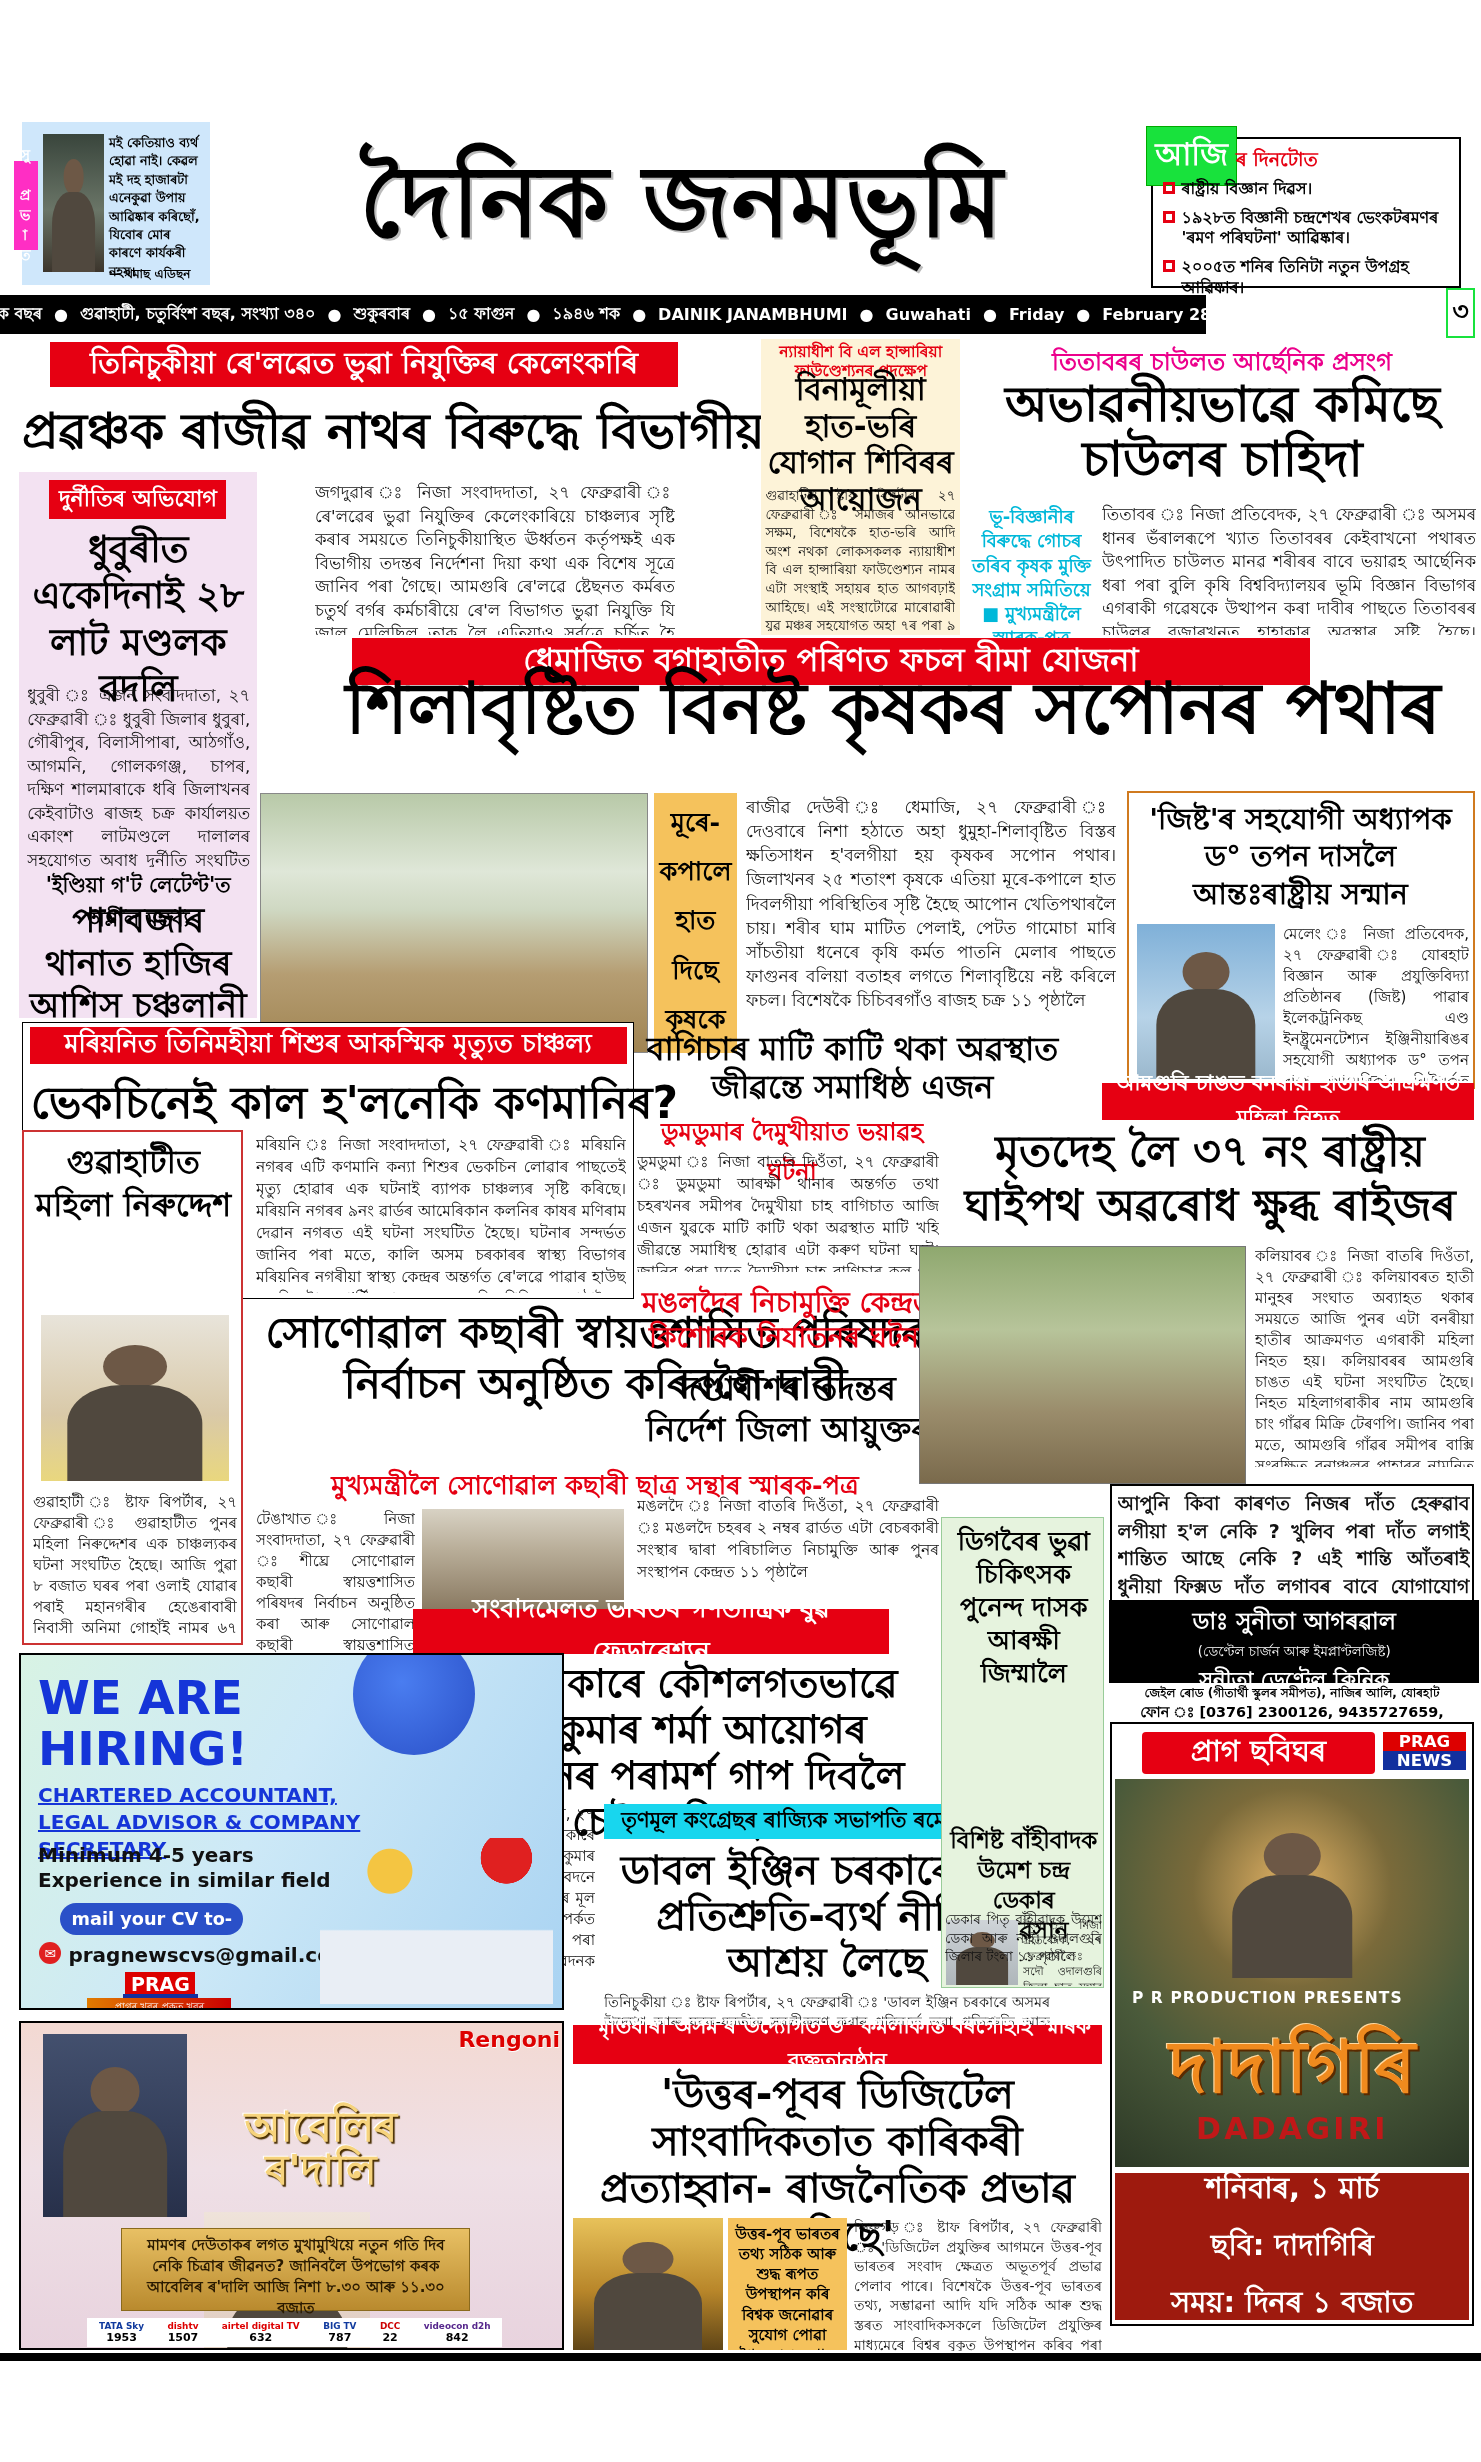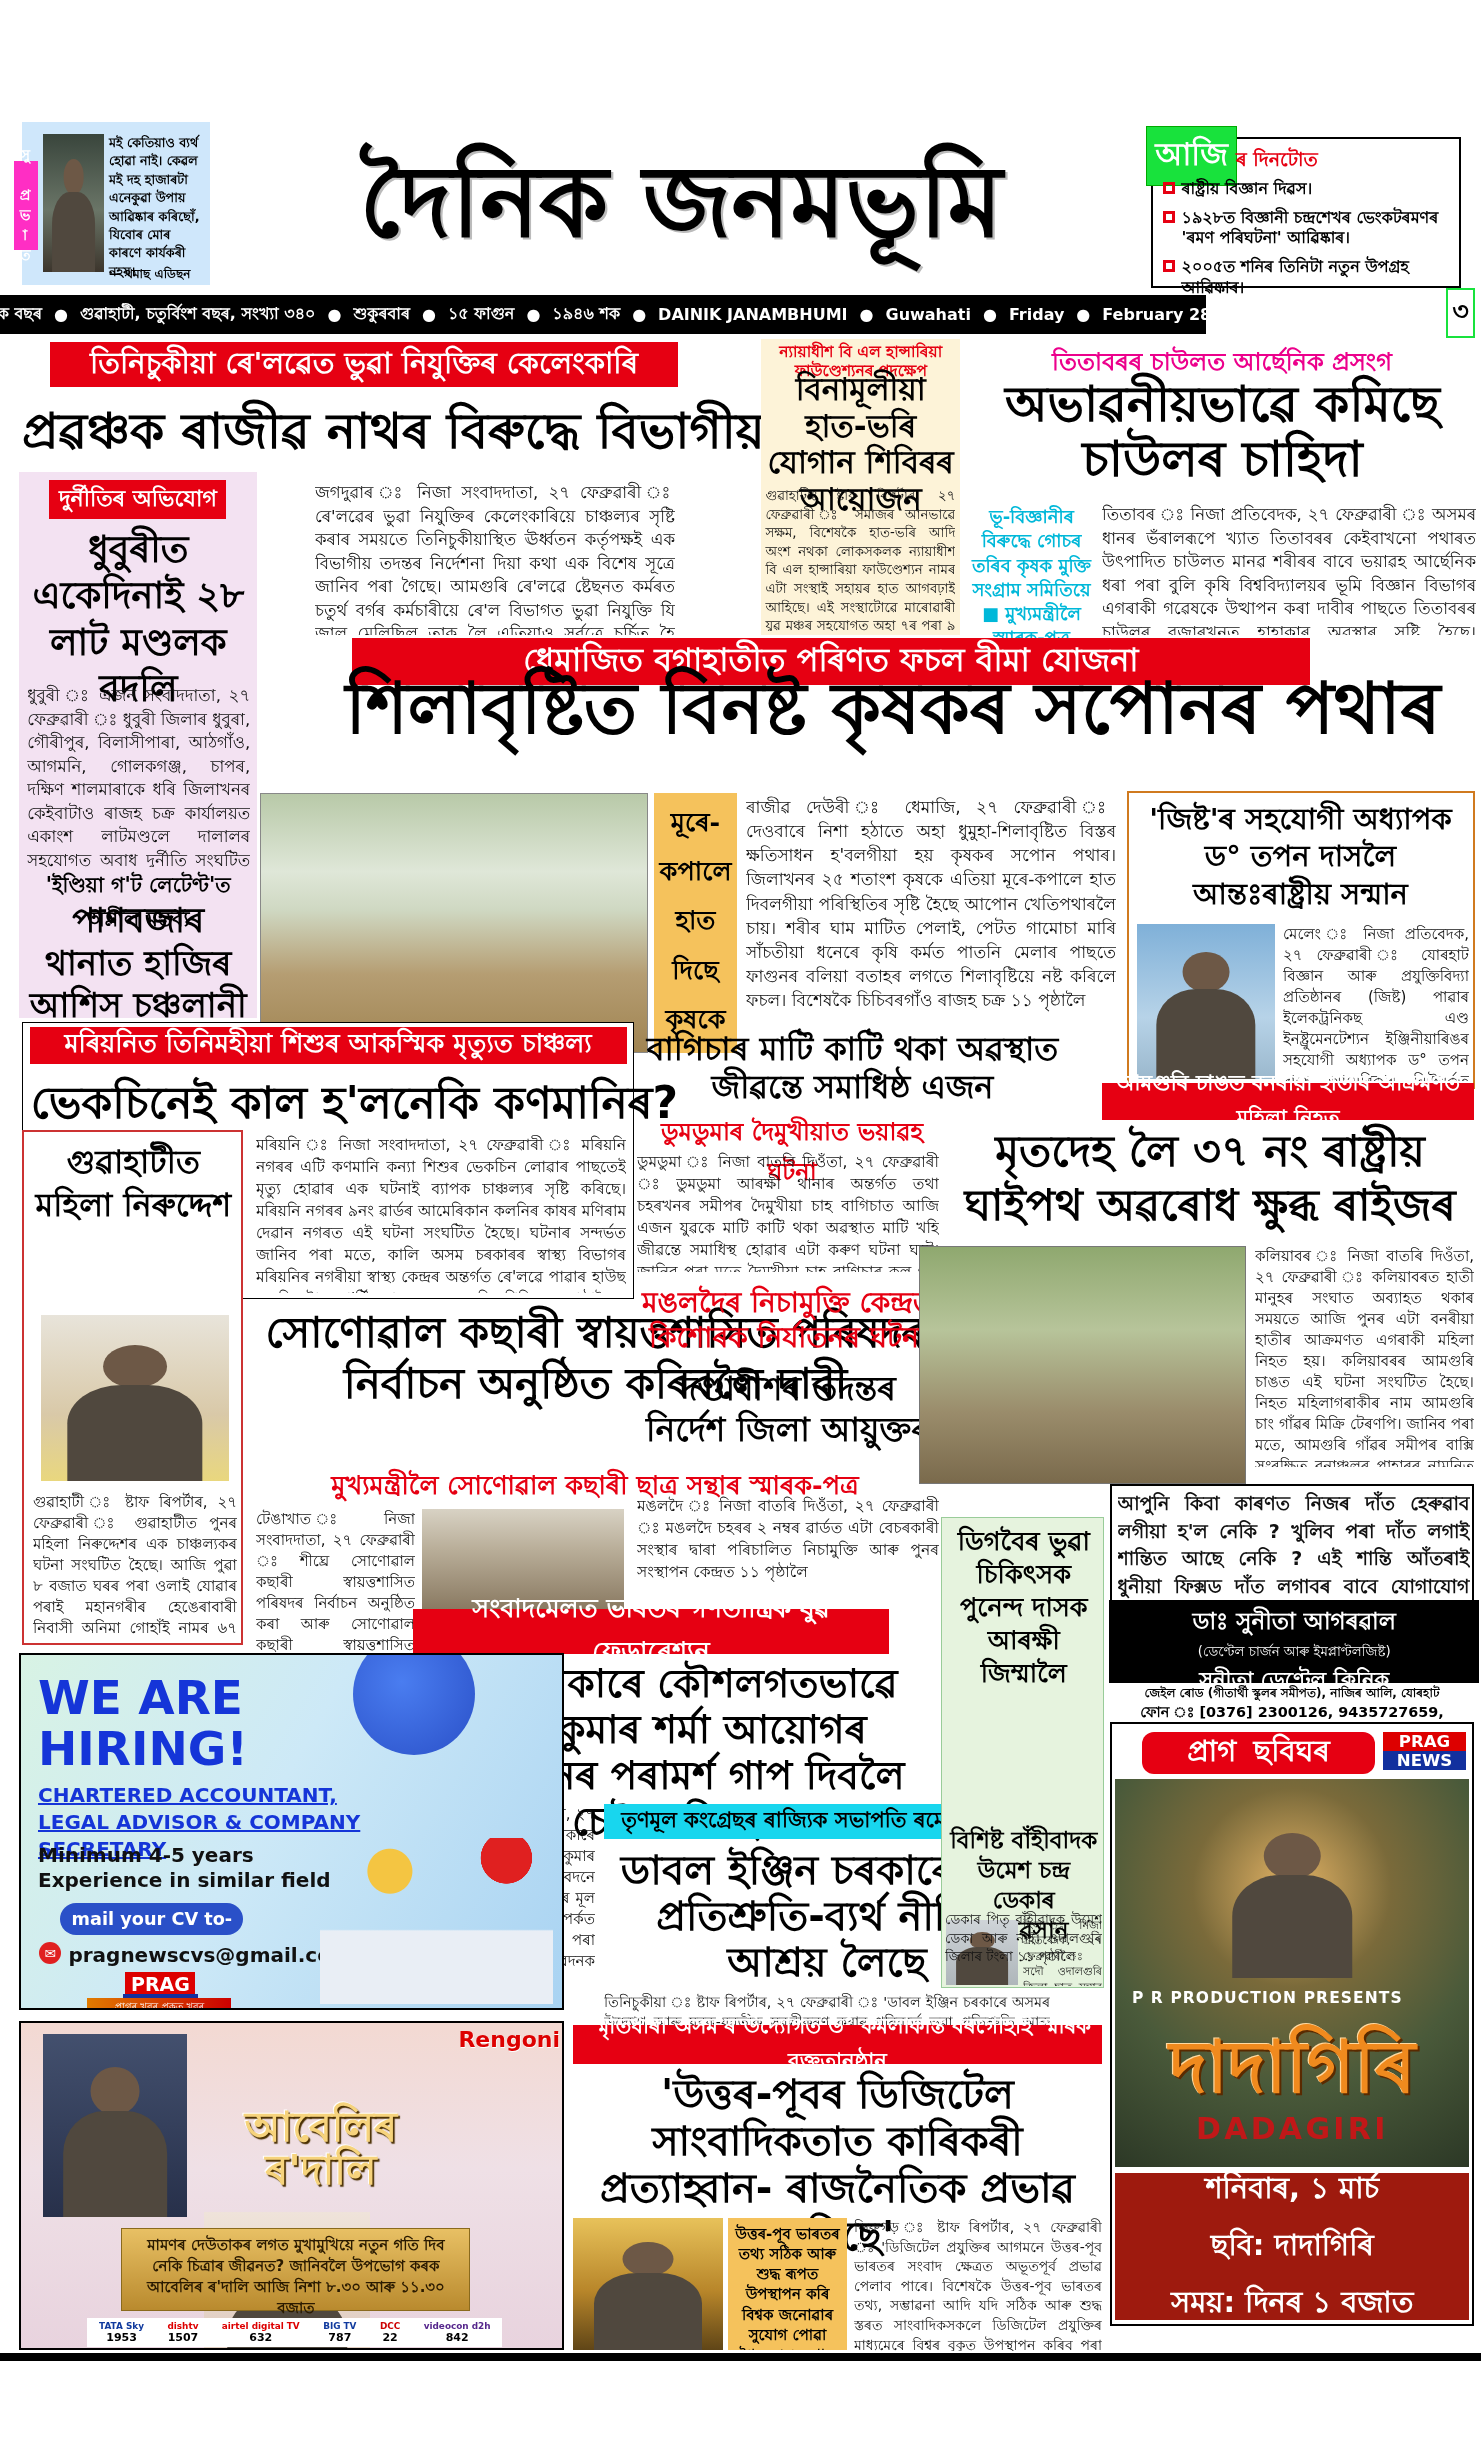--- a/index.html
+++ b/index.html
@@ -228,21 +228,21 @@
     </div>
   </div>
 
   <div class="abs kbox" style="left:573px;top:2025px;width:529px;height:39px;font-size:21px;">'স্মৃতিধাৰা অসম'ৰ উদ্যোগত ড° কমলাকান্ত বৰগোহাঁই স্মাৰক বক্তৃতানুষ্ঠান</div>
   <div class="abs h center" style="left:573px;top:2071px;width:529px;font-size:40px;line-height:1.18;">'উত্তৰ-পূবৰ ডিজিটেল সাংবাদিকতাত কাৰিকৰী প্ৰত্যাহ্বান- ৰাজনৈতিক প্ৰভাৱ পৰিছে'</div>
   <div class="abs photo photo-person" style="left:573px;top:2218px;width:150px;height:132px;background:linear-gradient(180deg,#e8c25a,#b8862a 55%,#5f4517);"></div>
   <div class="abs" style="left:728px;top:2218px;width:119px;height:132px;background:var(--yellow);font-size:15px;font-weight:bold;text-align:center;padding:5.5px 4.4px;line-height:1.35;overflow:hidden;">উত্তৰ-পূব ভাৰতৰ তথ্য সঠিক আৰু শুদ্ধ ৰূপত উপস্থাপন কৰি বিশ্বক জনোৱাৰ সুযোগ পোৱা গৈছে ঃ সুশান্ত তালুকদাৰ</div>
   <div class="abs bsm" style="left:854px;top:2218px;width:248px;height:133px;overflow:hidden;font-size:14px;">ডিব্ৰুগড় ঃ ষ্টাফ ৰিপৰ্টাৰ, ২৭ ফেব্ৰুৱাৰী ঃ 'ডিজিটেল প্ৰযুক্তিৰ আগমনে উত্তৰ-পূব ভাৰতৰ সংবাদ ক্ষেত্ৰত অভূতপূৰ্ব প্ৰভাৱ পেলাব পাৰে। বিশেষকৈ উত্তৰ-পূব ভাৰতৰ তথ্য, সম্ভাৱনা আদি যদি সঠিক আৰু শুদ্ধ স্তৰত সাংবাদিকসকলে ডিজিটেল প্ৰযুক্তিৰ মাধ্যমেৰে বিশ্বৰ বুকুত উপস্থাপন কৰিব পৰা যায়, তেন্তে আমাৰ এই অঞ্চললৈ বহু ইতিবাচক সঁহাৰি লাভ কৰিব পৰা যাব। কাৰণ উত্তৰ-পূব ভাৰতৰ ঐতিহ্যৰ ভাণ্ডাৰ বিশাল আৰু বহু ক্ষেত্ৰত বিশ্বৰ বুকুত পৰিচিত হৈ থকা নাছিল।   ১১ পৃষ্ঠালৈ</div>
 
   <div class="abs" style="left:1110px;top:1722px;width:364px;height:604px;border:2.2px solid #000;background:#fff;overflow:hidden;">
-    <div class="abs kbox" style="left:30px;top:7.8px;width:233px;height:42px;font-size:29px;border-radius:12px;font-family:Liberation Mono, monospace;">প্ৰাগ ছবিঘৰ</div>
+    <div class="abs kbox" style="left:30px;top:7.8px;width:233px;height:42px;font-size:29px;border-radius:4px;">প্ৰাগ ছবিঘৰ</div>
     <div class="abs" style="left:271px;top:7.8px;width:83px;text-align:center;">
       <div style="background:#d00;color:#fff;font-weight:900;font-size:16.6px;">PRAG</div>
       <div style="background:#12309e;color:#fff;font-weight:900;font-size:16.6px;">NEWS</div>
     </div>
     <div class="abs" style="left:3.3px;top:55px;width:354px;height:388px;background:radial-gradient(circle at 50% 28%,#c8a05a 8%,#7a6a3a 30%,#4a5a3a 60%,#2c3826 100%);">
       <div class="abs photo-person" style="left:94px;top:22px;width:166px;height:177px;background:transparent;"></div>
       <div class="abs" style="left:16.6px;top:210px;width:321px;color:#fff;font-size:15.5px;font-weight:bold;letter-spacing:1.1px;">P R PRODUCTION PRESENTS</div>
       <div class="abs" style="left:0;top:233px;width:354px;text-align:center;font-size:72px;font-weight:900;color:#f08a1e;text-shadow:2.2px 2.2px 0 #5a2a00,-1.1px -1.1px 0 #ffd9a0;">দাদাগিৰি</div>
       <div class="abs" style="left:0;top:332px;width:354px;text-align:center;font-size:30px;font-weight:900;color:#c01818;letter-spacing:3.3px;">DADAGIRI</div>
     </div>

